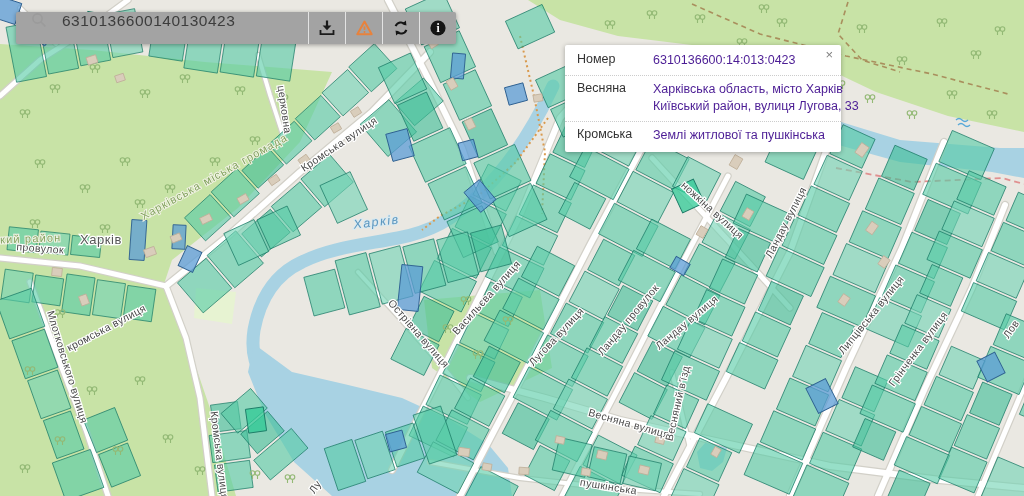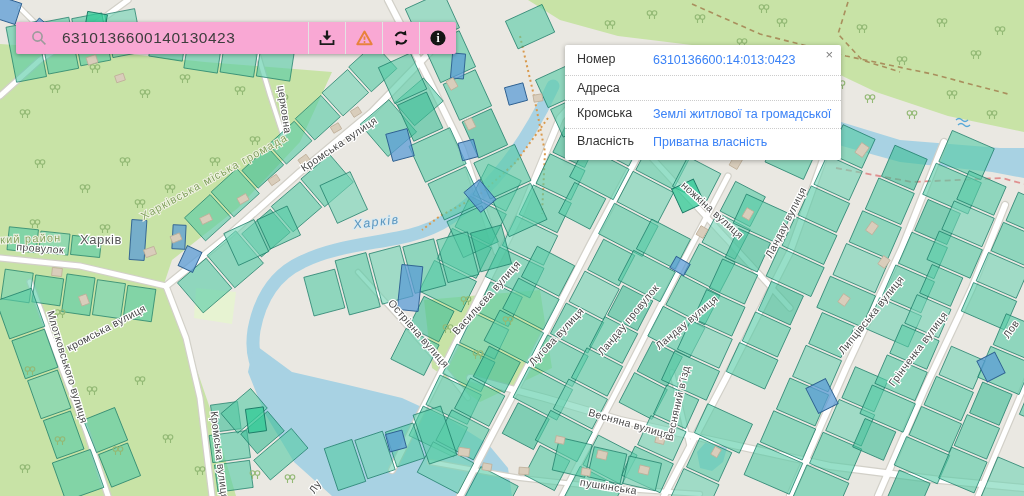--- a/index.html
+++ b/index.html
@@ -9,35 +9,35 @@
   #map text{font-family:"Liberation Sans",sans-serif}
   .lbl-street{font-size:10.5px;fill:#4a4a4a;stroke:#ffffff;stroke-width:2.4px;
               paint-order:stroke;letter-spacing:.4px;text-anchor:middle}
   .lbl-city{font-size:13px;fill:#565656;stroke:#fff;stroke-width:2.6px;
             paint-order:stroke;letter-spacing:.6px;text-anchor:middle}
   .lbl-admin{font-size:11px;fill:#83A45F;stroke:#f2f2e6;stroke-width:2px;
              paint-order:stroke;letter-spacing:1.2px;text-anchor:middle}
   .lbl-water{font-size:12.5px;font-style:italic;fill:#5D96BE;stroke:#D8EAF2;
              stroke-width:2px;paint-order:stroke;letter-spacing:1.5px;text-anchor:middle}
 
-  .search-bar{position:absolute;left:16px;top:22px;width:440px;height:32px;background:#f9a8d4;
+  .search-bar{position:absolute;left:16px;top:12px;width:440px;height:32px;background:#a3a3a3;
               border-radius:2px;box-shadow:0 1px 4px rgba(0,0,0,.35);display:flex;
-              align-items:center;z-index:5}
+              align-items:flex-start;z-index:5}
   .sb-mag{width:46px;display:flex;justify-content:center;align-items:center}
   .sb-text{flex:1;font-size:15.5px;color:#3d3d3d;letter-spacing:.5px;white-space:nowrap;overflow:hidden}
   .sb-btn{width:37px;height:32px;display:flex;align-items:center;justify-content:center;
           border-left:1px solid #e3e3e3;cursor:pointer;box-sizing:border-box}
 
   .popup{position:absolute;left:565px;top:45px;width:276px;background:#fff;border-radius:2px;
          box-shadow:0 1px 5px rgba(0,0,0,.3);font-size:12.5px;color:#333;z-index:5;
          padding:2px 0 3px 0}
   .popup-row{display:flex;padding:5px 12px;border-bottom:1px dotted #ccc}
   .popup-row:last-child{border-bottom:none}
   .popup-label{width:76px;font-weight:normal;flex-shrink:0;color:#333}
-  .popup-value{flex:1;color:#3b82f6;line-height:1.4}
+  .popup-value{flex:1;color:#4c1d95;line-height:1.4}
   .popup-value div{white-space:nowrap}
   .popup-close{position:absolute;top:3px;right:8px;color:#808080;font-size:13px;
                line-height:1;cursor:pointer}
   .info-glyph{fill:#fff;font-size:11.5px;font-weight:bold;text-anchor:middle;
               font-family:"Liberation Serif",serif}
 </style>
 </head>
 <body>
 
 <div class="screen">
@@ -665,30 +665,27 @@
   <div class="popup">
     <span class="popup-close">×</span>
     <div class="popup-row">
       <span class="popup-label">Номер</span>
       <span class="popup-value">
         <div>6310136600:14:013:0423</div>
           <div></div>
       </span>
     </div>
     <div class="popup-row">
-      <span class="popup-label">Адреса</span>
+      <span class="popup-label">Весняна</span>
+      <span class="popup-value">
+        <div>Харківська область, місто Харків</div>
+          <div>Київський район, вулиця Лугова, 33</div>
+      </span>
     </div>
     <div class="popup-row">
       <span class="popup-label">Кромська</span>
       <span class="popup-value">
-        <div>Землі житлової та громадської</div>
-      </span>
-    </div>
-    <div class="popup-row">
-      <span class="popup-label">Власність</span>
-      <span class="popup-value">
-        <div>Приватна власність</div>
-          <div></div>
+        <div>Землі житлової та пушкінська</div>
       </span>
     </div>
   </div>
 
 </div>
 
 </body></html>

